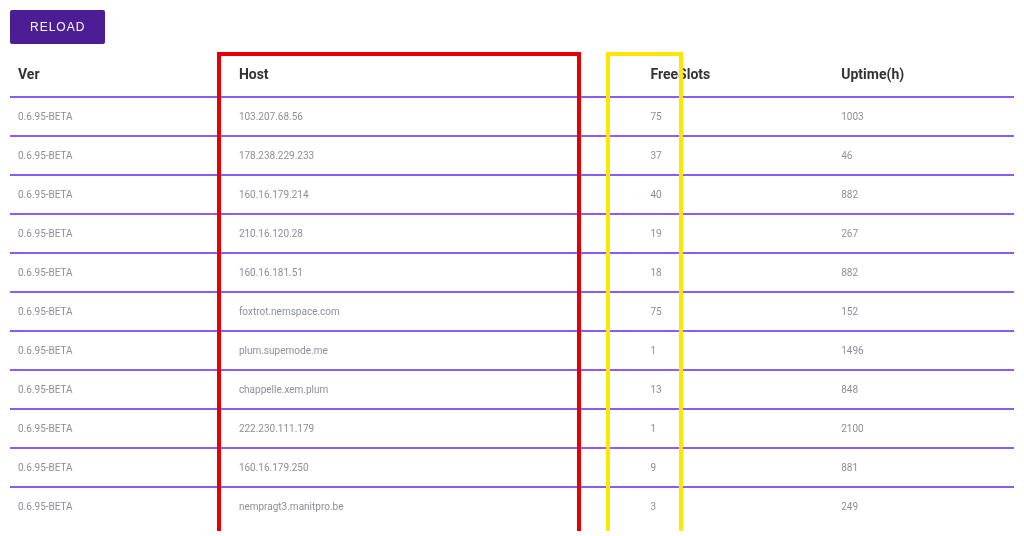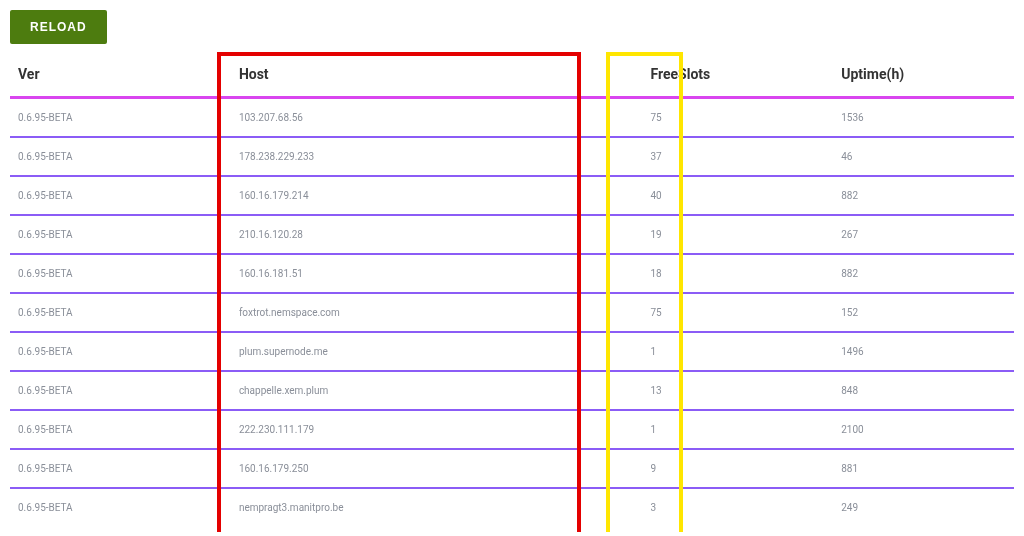--- a/index.html
+++ b/index.html
@@ -21,23 +21,23 @@
       align-items: center;
       padding: 0 0 8px 0;
     }
     .title {
       font-size: 15px;
       color: #8a8f99;
       font-weight: 400;
       padding-left: 3px;
     }
     .reload-btn {
-      background: #4d7c0f;
+      background: #4c1d95;
       color: #ffffff;
-      font-weight: 700;
+      font-weight: 400;
       font-size: 12px;
       letter-spacing: 1px;
       border: none;
       padding: 10px 20px;
       border-radius: 2px;
       cursor: pointer;
       text-transform: uppercase;
     }
     .table-wrap {
       position: relative;
@@ -47,21 +47,21 @@
       width: 100%;
       border-collapse: collapse;
       table-layout: fixed;
     }
     thead th {
       text-align: left;
       font-size: 14px;
       font-weight: 700;
       color: #333;
       padding: 14px 8px;
-      border-bottom: 3px solid #d946ef;
+      border-bottom: 1px solid #d946ef;
     }
     tbody td {
       font-size: 10px;
       color: #8a8f99;
       padding: 13px 8px;
       border-top: 2px solid #8b5cf6;
     }
     .annot {
       position: absolute;
       pointer-events: none;
@@ -106,21 +106,21 @@
           <th>Host</th>
           <th>FreeSlots</th>
           <th>Uptime(h)</th>
         </tr>
       </thead>
       <tbody id="rows">
       <tr>
             <td>0.6.95-BETA</td>
             <td>103.207.68.56</td>
             <td>75</td>
-            <td>1536</td>
+            <td>1003</td>
           </tr>
           <tr>
             <td>0.6.95-BETA</td>
             <td>178.238.229.233</td>
             <td>37</td>
             <td>46</td>
           </tr>
           <tr>
             <td>0.6.95-BETA</td>
             <td>160.16.179.214</td>

